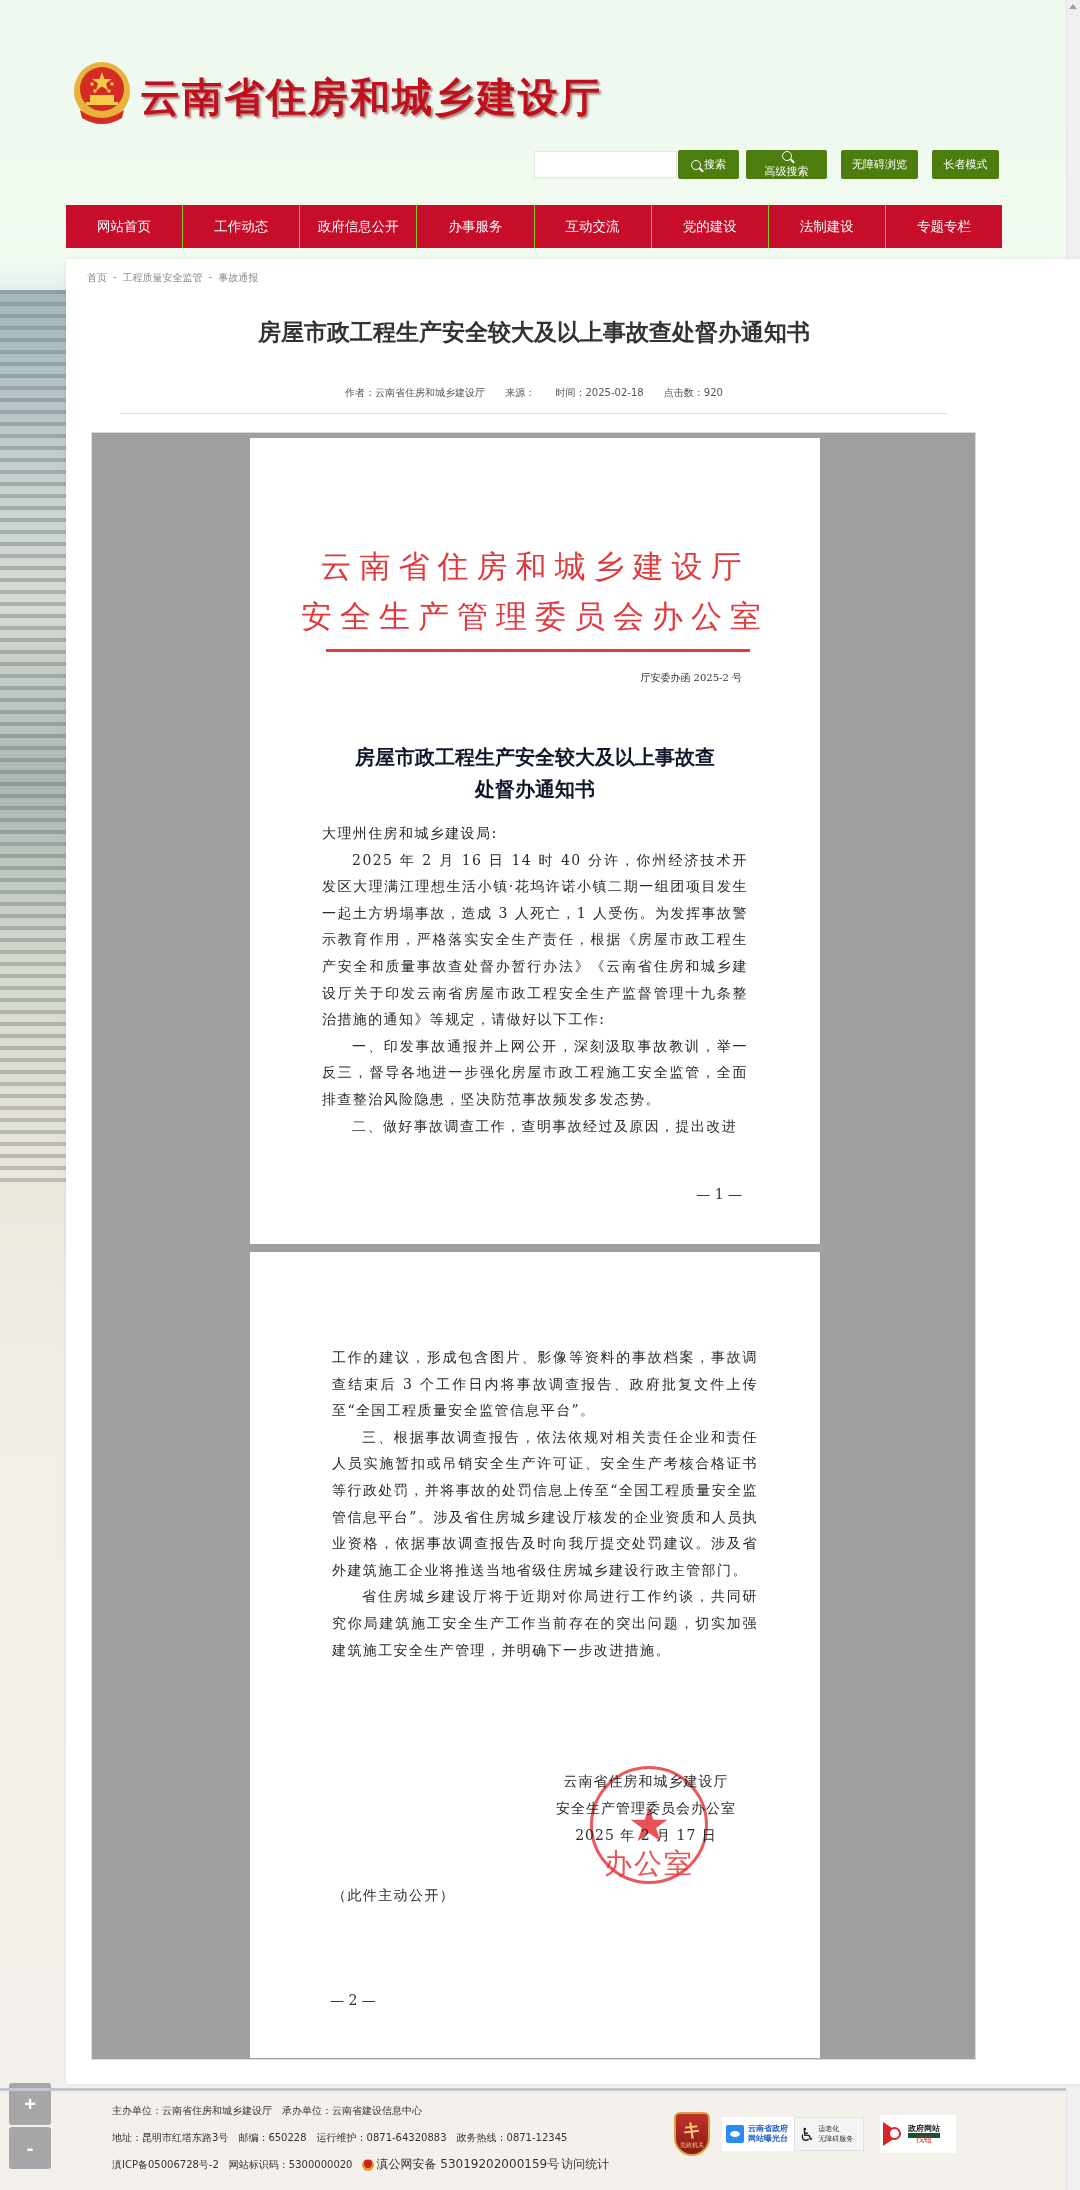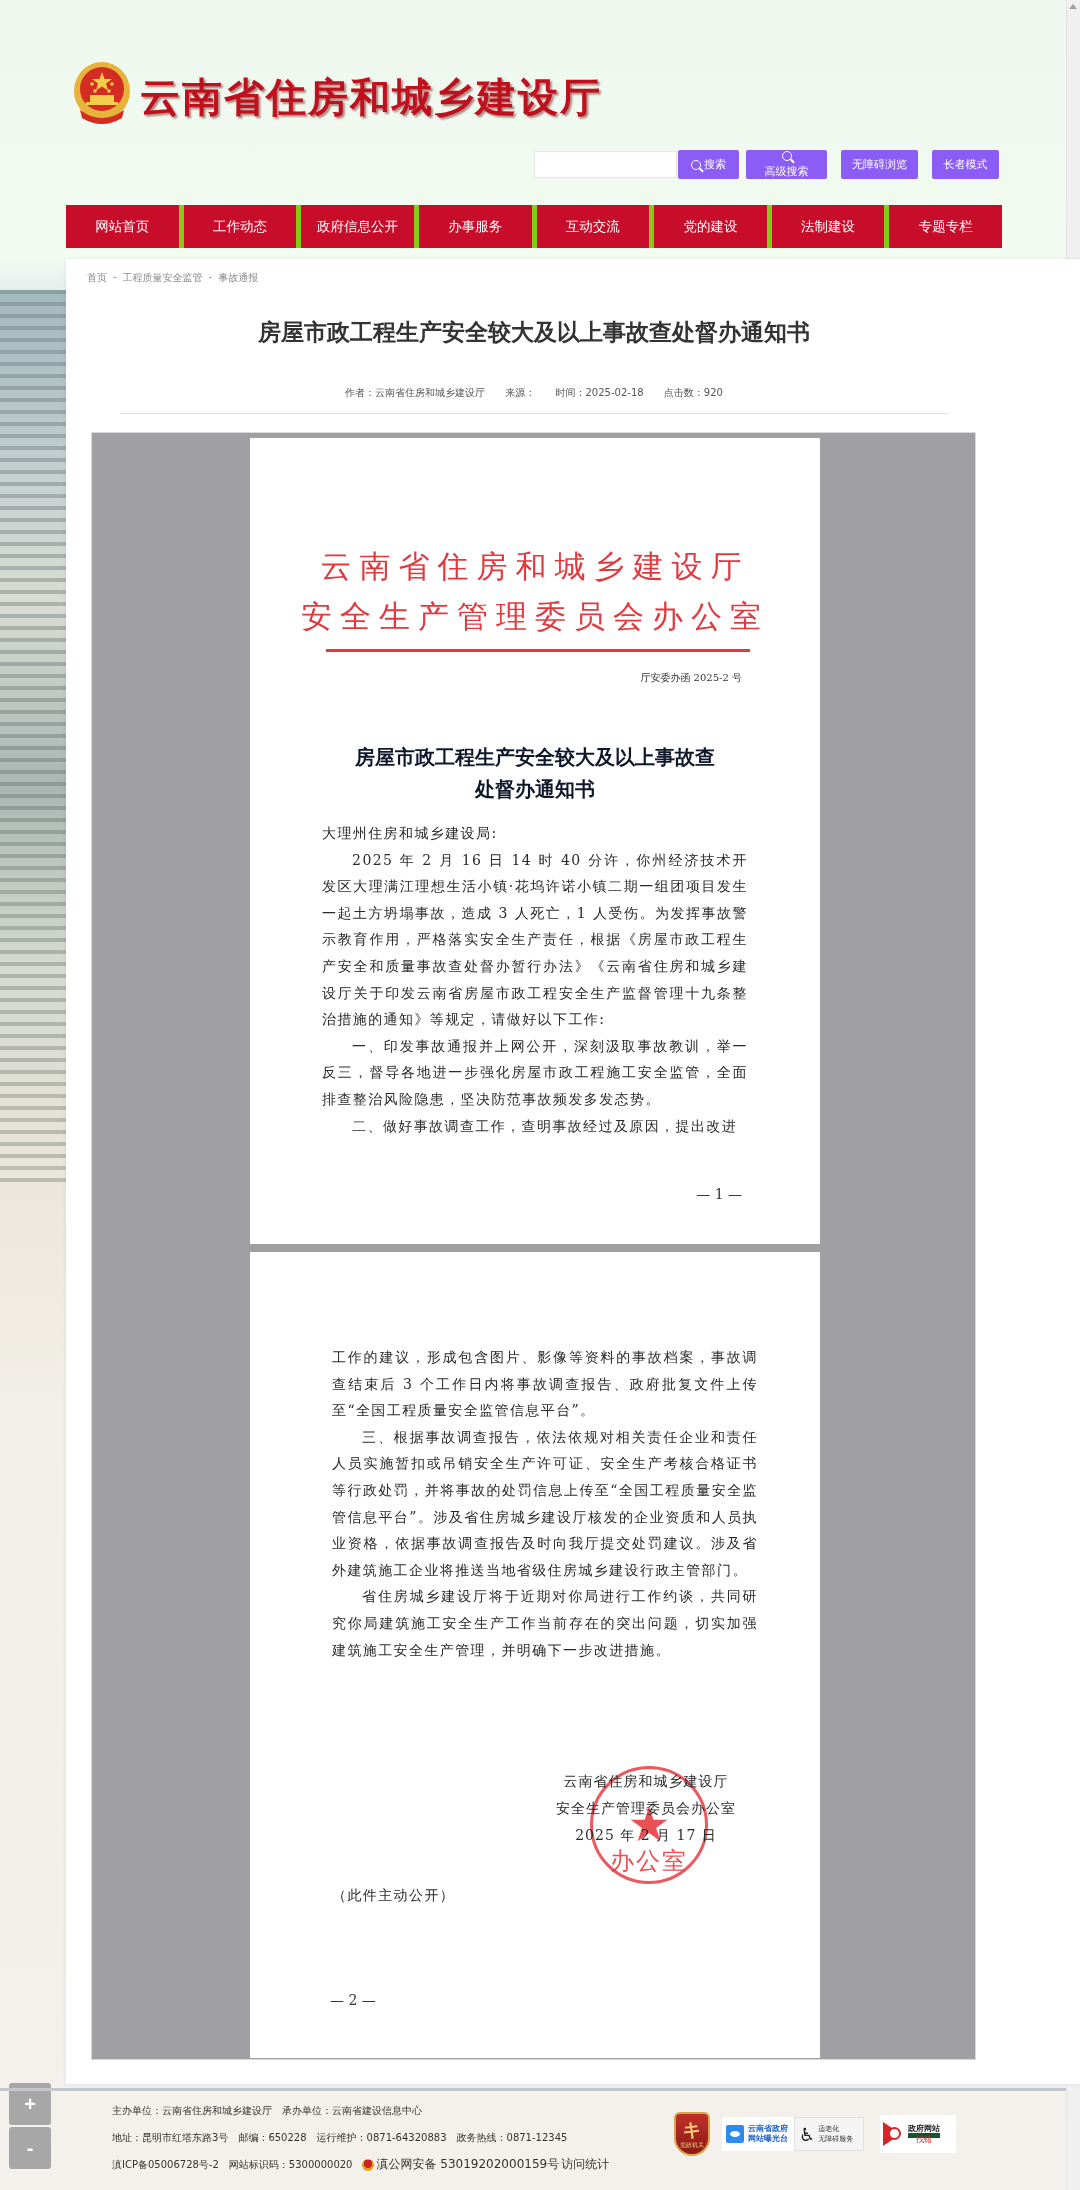--- a/index.html
+++ b/index.html
@@ -35,36 +35,36 @@
   .emblem { position: absolute; left: 6px; top: 4px; width: 60px; height: 66px; }
   .site-title {
     position: absolute; left: 74px; top: 14px;
     font-family: "DejaVu Serif", "Liberation Serif", serif;
     font-weight: bold; font-size: 40px; color: #c0101e; letter-spacing: 2px;
     text-shadow: 2px 2px 2px rgba(90,0,0,0.45);
   }
   .search-row { position: absolute; left: 534px; top: 150px; height: 29px; display: flex; align-items: center; }
   .search-input { width: 143px; height: 27px; border: 1px solid #e5e5e5; background: #fff; outline: none; font-size: 12px; padding: 0 6px; }
   .btn-red {
-    height: 29px; background: #8b5cf6; color: #fff; font-size: 11px; border: none; border-radius: 2px;
+    height: 29px; background: #4d7c0f; color: #fff; font-size: 11px; border: none; border-radius: 2px;
     display: flex; align-items: center; justify-content: center; gap: 3px; cursor: pointer;
     font-family: "DejaVu Sans", sans-serif;
   }
   .btn-search { width: 61px; margin-left: 1px; }
   .btn-adv { width: 81px; margin-left: 7px; flex-direction: column; }
   .btn-access { width: 77px; margin-left: 14px; }
   .btn-elder { width: 67px; margin-left: 14px; }
   .mag { width: 10px; height: 10px; border: 1.6px solid #fff; border-radius: 50%; position: relative; display: inline-block; }
   .mag::after { content: ""; position: absolute; width: 5px; height: 1.6px; background: #fff; right: -4px; bottom: -2px; transform: rotate(45deg); }
 
   
   .nav { position: absolute; left: 66px; top: 205px; width: 936px; height: 43px; background: #c70d2a; display: flex; }
   .nav-item {
     flex: 1; color: #fff; font-size: 13.5px; display: flex; align-items: center; justify-content: center;
-    border-right: 5px solid #84cc16; cursor: pointer;
+    border-right: 1px solid #84cc16; cursor: pointer;
   }
   .nav-item:last-child { border-right: none; }
 
   
   .card { position: absolute; left: 66px; top: 259px; width: 1048px; height: 1825px; background: #fff; box-shadow: 0 0 4px rgba(0,0,0,0.08); }
   .breadcrumb { position: absolute; left: 21px; top: 12px; font-size: 10px; color: #8a8a8a; display: flex; gap: 6px; }
   .breadcrumb a { color: #8a8a8a; text-decoration: none; }
   .article-title { position: absolute; left: 0; width: 936px; top: 58px; text-align: center; font-size: 23px; color: #333; }
   .meta { position: absolute; left: 0; width: 936px; top: 127px; text-align: center; font-size: 10px; color: #555; word-spacing: 1px; }
   .meta span { margin: 0 8px; }
@@ -92,21 +92,21 @@
     color: #2a2a2a; line-height: 26.6px; letter-spacing: 1.4px; text-align: justify;
   }
   .p-text .ind { text-indent: 2.15em; }
   .p-pagenum { position: absolute; font-family: "DejaVu Serif", serif; font-size: 14px; color: #333; }
 
   .sig { position: absolute; font-family: "DejaVu Serif", serif; font-size: 14px; color: #2a2a2a; letter-spacing: 1px; text-align: center; line-height: 27px; }
   .seal {
     position: absolute; width: 118px; height: 118px; border: 3px solid rgba(230,60,65,0.85); border-radius: 50%;
   }
   .seal-star { position: absolute; left: 31px; top: 30px; width: 50px; height: 50px; color: rgba(230,50,55,0.85); font-size: 48px; line-height: 50px; text-align: center; }
-  .seal-text { position: absolute; left: 0; width: 112px; top: 76px; text-align: center; font-size: 24px; color: rgba(230,50,55,0.85); font-family: "DejaVu Serif", serif; letter-spacing: 2px;}
+  .seal-text { position: absolute; left: 0; width: 112px; top: 76px; text-align: center; font-size: 28px; color: rgba(230,50,55,0.85); font-family: "DejaVu Serif", serif; letter-spacing: 2px;}
 
   
   .zoom-btn {
     position: absolute; left: 9px; width: 42px; height: 42px; background: #a7a7a7; color: #fff; border: none;
     font-size: 20px; font-weight: bold; border-radius: 3px; cursor: pointer;
   }
   .zoom-in { top: 2083px; }
   .zoom-out { top: 2127px; }
 
   

